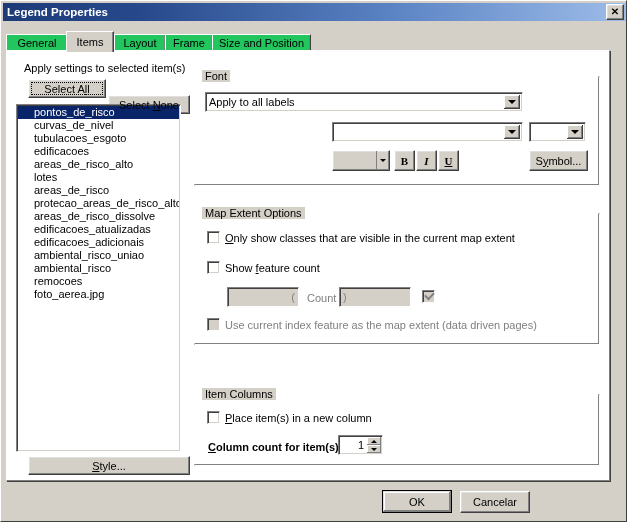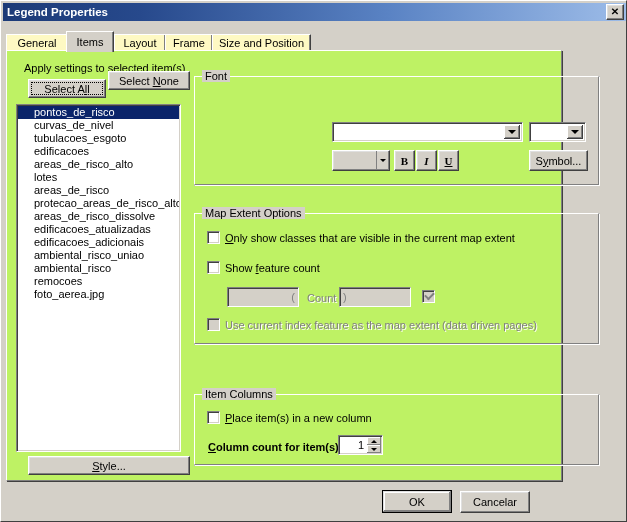--- a/index.html
+++ b/index.html
@@ -68,21 +68,21 @@
   
   .tabstrip {
     position: absolute;
     left: 5px; top: 30px;
     width: 616px; height: 20px;
   }
   .tab {
     position: absolute;
     top: 3px;
     height: 17px;
-    background: #fef9c3;
+    background: #22c55e;
     border: 1px solid #ffffff;
     border-right-color: #404040;
     border-bottom: none;
     box-shadow: inset -1px 0 0 #808080;
     display: flex;
     align-items: center;
     justify-content: center;
     box-sizing: border-box;
     padding: 0 6px;
     white-space: nowrap;
@@ -95,23 +95,23 @@
     z-index: 5;
     background: #d4d0c8;
     box-shadow: inset -1px 0 0 #808080;
     font-weight: normal;
   }
 
   
   .tabpage {
     position: absolute;
     left: 5px; top: 49px;
-    width: 556px; height: 431px;
-    box-sizing: border-box;
-    background: #bef264;
+    width: 604px; height: 431px;
+    box-sizing: border-box;
+    background: #ffffff;
     border: 1px solid #ffffff;
     border-right-color: #808080;
     border-bottom-color: #808080;
     box-shadow: 1px 1px 0 #404040;
   }
 
   
   .lbl {
     position: absolute;
     white-space: nowrap;
@@ -425,21 +425,21 @@
   </div>
 
   <div class="tabpage">
 
     <div class="lbl" style="left:17px; top:11px;">Apply settings to selected item(s)</div>
 
     <div class="btn" style="left:21px; top:28px; width:78px; height:19px;">
       <span class="cap">Select A<u class="mn">l</u>l</span>
       <span class="inner-focus"></span>
     </div>
-    <div class="btn" style="left:101px; top:20px; width:82px; height:19px;">
+    <div class="btn" style="left:101px; top:44px; width:82px; height:19px;">
       <span class="cap">Select <u class="mn">N</u>one</span>
     </div>
 
     <div class="listbox" style="left:9px; top:53px; width:165px; height:348px;">
       <div id="listbox-items">
           <div class="listitem selected">pontos_de_risco</div>
           <div class="listitem">curvas_de_nivel</div>
           <div class="listitem">tubulacoes_esgoto</div>
           <div class="listitem">edificacoes</div>
           <div class="listitem">areas_de_risco_alto</div>
@@ -457,20 +457,26 @@
     </div>
 
     <div class="btn" style="left:21px; top:405px; width:162px; height:19px;">
       <span class="cap"><u class="mn">S</u>tyle...</span>
     </div>
 
     <div class="group" style="left:187px; top:25px; width:406px; height:110px;">
       <div class="gbox"></div>
       <div class="group-title">Font</div>
 
+      <div class="combo" style="left:10px; top:15px; width:318px; height:20px;">
+        <span class="combotext">Apply to all labels</span>
+        <span class="arrowbtn">
+            <i class="arrow-dn"></i>
+          </span>
+      </div>
 
       <div class="combo" style="left:137px; top:45px; width:191px; height:20px;">
         <span class="combotext"></span>
         <span class="arrowbtn">
             <i class="arrow-dn"></i>
           </span>
       </div>
 
       <div class="combo" style="left:334px; top:45px; width:57px; height:20px;">
         <span class="combotext"></span>

